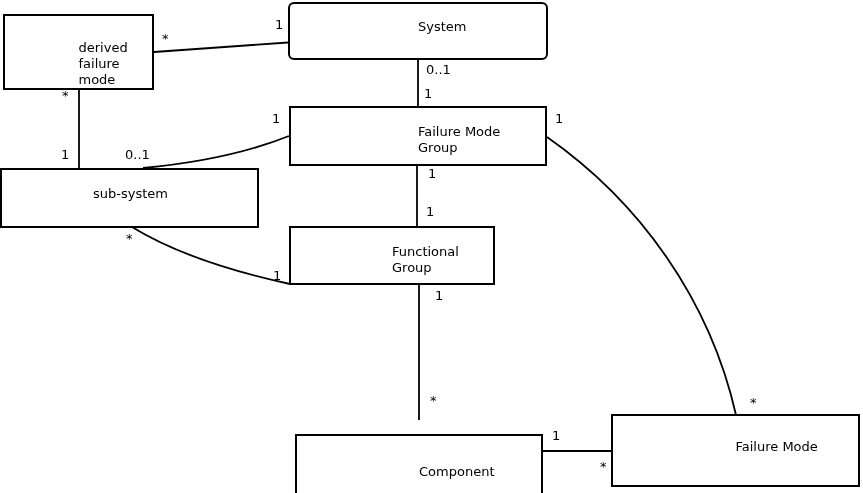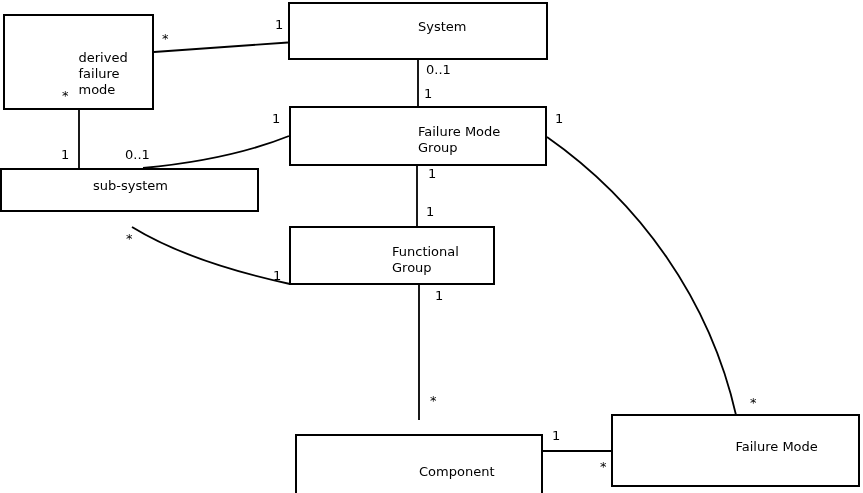--- a/index.html
+++ b/index.html
@@ -63,36 +63,36 @@
       <path d="M418,59 L418,107"></path>
       <path d="M143,168 Q229,160 289,136"></path>
       <path d="M417,165 L417,227"></path>
       <path d="M419,284 L419,420"></path>
       <path d="M132,227 Q189,262 290,284"></path>
       <path d="M547,137 C640,202 710,300 736,415"></path>
       <path d="M543,451 L611,451"></path>
     </g>
   </svg>
 
-  <div class="node" style="left:3px; top:14px; width:151px; height:96px;">
+  <div class="node" style="left:3px; top:14px; width:151px; height:76px;">
     <span class="node-label">derived
 failure
 mode</span>
   </div>
 
-  <div class="node" style="left:288px; top:2px; width:260px; height:58px;">
+  <div class="node" style="left:288px; top:2px; width:260px; height:58px;border-radius:6px;">
     <span class="node-label">System</span>
   </div>
 
   <div class="node" style="left:289px; top:106px; width:258px; height:60px;">
     <span class="node-label">Failure Mode
 Group</span>
   </div>
 
-  <div class="node" style="left:0px; top:168px; width:259px; height:44px;">
+  <div class="node" style="left:0px; top:168px; width:259px; height:60px;">
     <span class="node-label offset-left">sub-system</span>
   </div>
 
   <div class="node" style="left:289px; top:226px; width:206px; height:59px;">
     <span class="node-label">Functional
 Group</span>
   </div>
 
   <div class="node" style="left:295px; top:419px; width:248px; height:83px;margin-top:15px;">
     <span class="node-label">Component</span>

